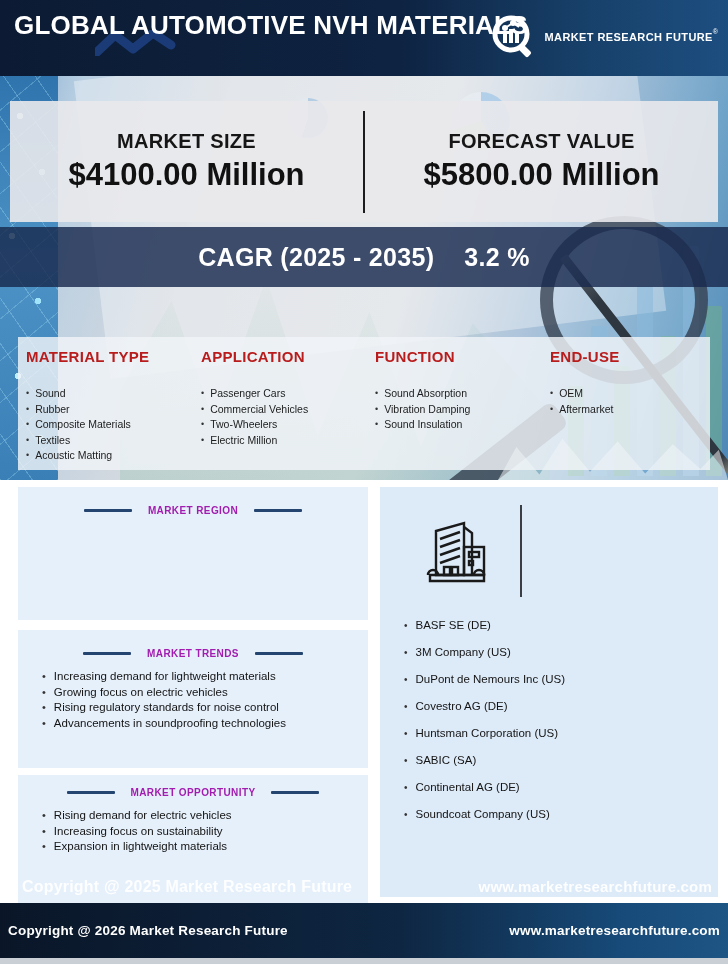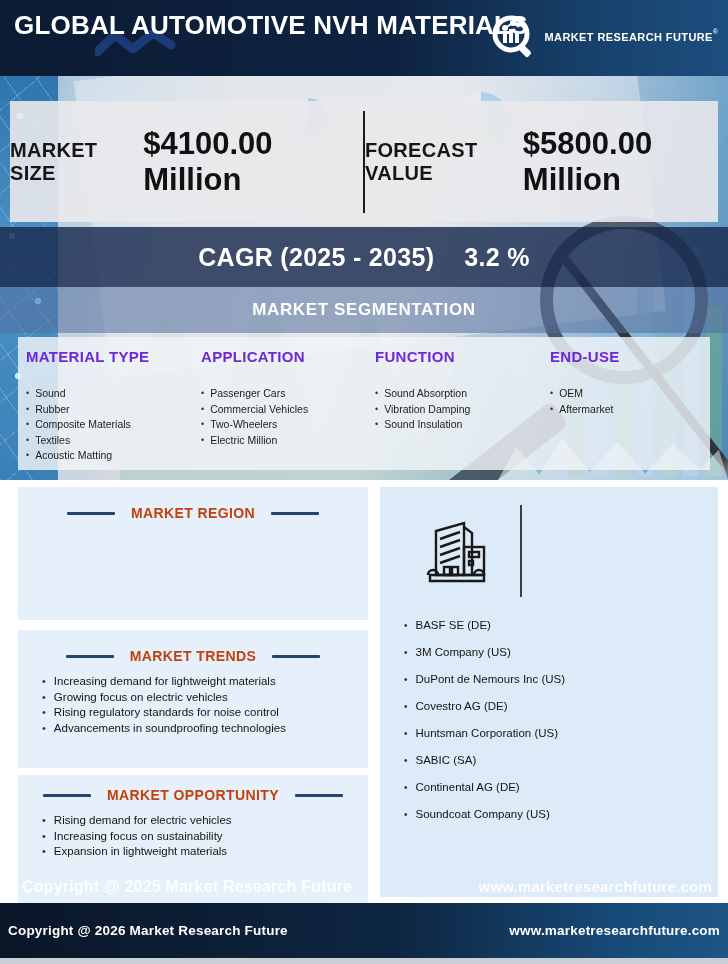--- a/index.html
+++ b/index.html
@@ -75,21 +75,21 @@
     position:absolute; right:0; bottom:0; width:230px; height:55px; opacity:0.55;
     background:rgba(255,255,255,0.9);
     clip-path:polygon(0 100%, 8% 40%, 18% 90%, 28% 25%, 40% 85%, 52% 30%, 64% 88%, 76% 35%, 88% 80%, 96% 45%, 100% 100%);
   }
 
   
   .stats-box {
     position:absolute; left:10px; top:101px; width:708px; height:121px;
     background:rgba(233,233,236,0.9); display:flex;
   }
-  .stat-half { flex:1; display:flex; flex-direction:row; align-items:center; justify-content:center; gap:4px; }
+  .stat-half { flex:1; display:flex; flex-direction:column; align-items:center; justify-content:center; gap:4px;text-align:right; }
   .stat-label { font-size:20px; font-weight:bold; color:#161616; letter-spacing:0.3px; }
   .stat-value { font-size:31px; font-weight:bold; color:#111111; }
   .stat-divider { width:2px; height:102px; background:#1c1c1c; align-self:center; }
 
   
   .cagr-band {
     position:absolute; left:0; top:227px; width:728px; height:60px;
     background:rgba(24,42,78,0.82); display:flex; align-items:center; justify-content:center; gap:30px;
   }
   .cagr-label, .cagr-value { color:#ffffff; font-weight:bold; font-size:25px; letter-spacing:0.3px; }
@@ -97,35 +97,35 @@
     position:absolute; left:0; top:287px; width:728px; height:46px;
     background:rgba(84,110,156,0.55); display:flex; align-items:center; justify-content:center;
   }
   .seg-band-title { color:#ffffff; font-weight:bold; font-size:17px; letter-spacing:0.6px; }
 
   .seg-box {
     position:absolute; left:18px; top:337px; width:692px; height:133px;
     background:rgba(240,244,248,0.82);
   }
   .seg-col { position:absolute; top:0; }
-  .seg-col-heading { font-size:15px; font-weight:bold; color:#6d28d9; letter-spacing:0.3px; margin-top:11px; }
+  .seg-col-heading { font-size:15px; font-weight:bold; color:#b91c1c; letter-spacing:0.3px; margin-top:11px; }
   .seg-list { list-style:none; margin-top:21px; }
   .seg-list li { display:flex; gap:6px; font-size:10.5px; color:#1c1c1c; line-height:15.5px; }
   .seg-list .b { font-size:9px; line-height:15.5px; color:#333; }
 
   
   .light-box { position:absolute; background:#e6f0fb; }
   .region-box { left:18px; top:487px; width:350px; height:133px; }
   .trends-box { left:18px; top:630px; width:350px; height:138px; }
   .opp-box    { left:18px; top:775px; width:350px; height:144px; }
   .companies-box { position:absolute; left:380px; top:487px; width:338px; height:410px; background:#ddeaf8; }
 
   .box-title-row { display:flex; align-items:center; justify-content:center; gap:16px; margin-top:18px; }
   .dash { width:48px; height:3px; background:#24456f; border-radius:1px; }
-  .box-title { font-size:14px; font-weight:bold; color:#c2410c; letter-spacing:0.4px; }
+  .box-title { font-size:10px; font-weight:bold; color:#a21caf; letter-spacing:0.4px; }
 
   .bullets { list-style:none; margin:10px 0 0 24px; }
   .bullets li { display:flex; gap:8px; font-size:11.5px; color:#141414; line-height:15.5px; }
   .bullets .b { font-size:11px; color:#333; }
 
   
   .comp-header { display:flex; align-items:center; margin:18px 0 0 40px; }
   .comp-icon { width:72px; height:76px; }
   .comp-vline { width:2px; height:92px; background:#3a3f46; margin:0 16px 0 28px; }
   .comp-title { font-size:21px; line-height:30px; color:#1f1f1f; letter-spacing:0.5px; }
@@ -211,23 +211,20 @@
       <div class="stat-label">FORECAST VALUE</div>
       <div class="stat-value">$5800.00 Million</div>
     </div>
   </div>
 
   <div class="cagr-band">
     <span class="cagr-label">CAGR (2025 - 2035)</span>
     <span class="cagr-value">3.2 %</span>
   </div>
 
-  <div class="seg-band">
-    <span class="seg-band-title">MARKET SEGMENTATION</span>
-  </div>
 
   <div class="seg-box">
     <div class="seg-col" style="left:8px;">
       <div class="seg-col-heading">MATERIAL TYPE</div>
       <ul class="seg-list">
         <li>
             <span class="b">•</span>
             <span>Sound</span>
           </li>
         <li>

